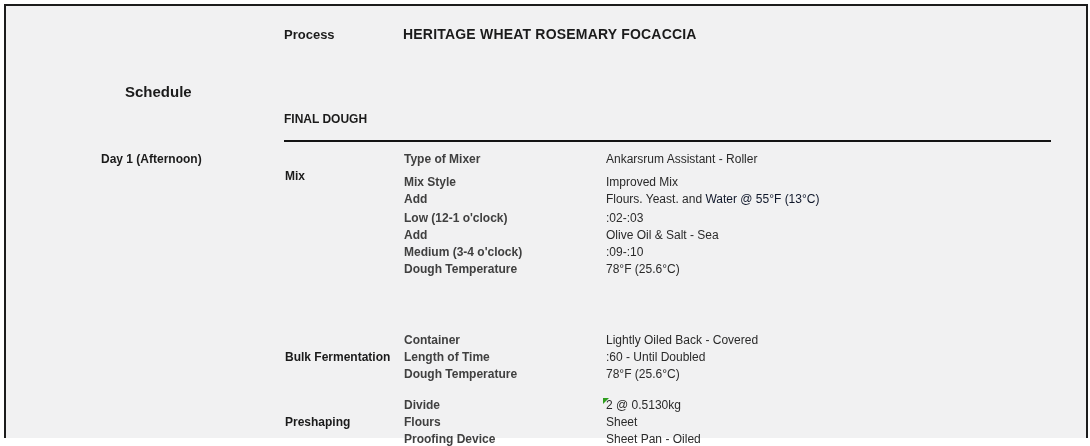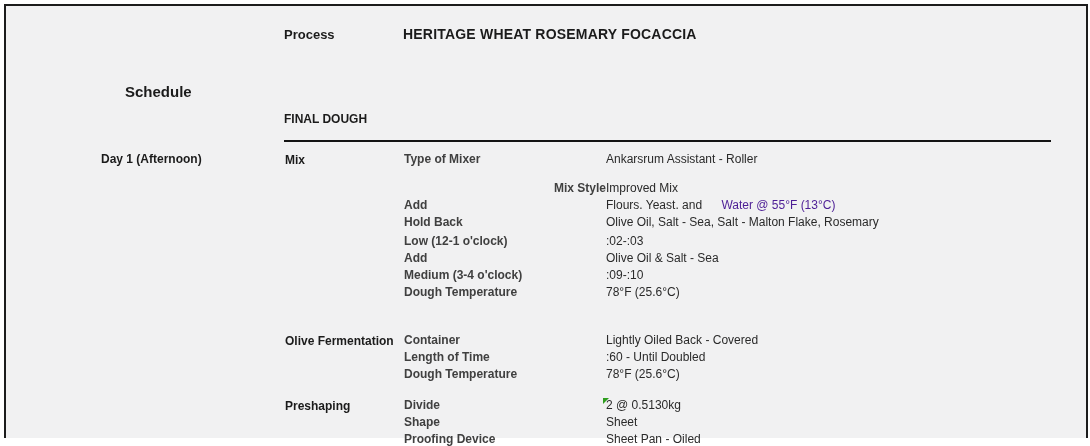--- a/index.html
+++ b/index.html
@@ -10,28 +10,28 @@
           background:#f1f1f2; border:2px solid #1c1c1c; border-bottom:none; }
   .abs { position:absolute; }
   .bold { font-weight:bold; color:#1b1b1b; }
   .process-label { left:278px; top:21px; font-size:13px; }
   .process-title { left:397px; top:20px; font-size:14px; letter-spacing:.2px; }
   .schedule { left:119px; top:77px; font-size:15px; }
   .section-header { left:278px; top:106px; width:767px; border-bottom:2px solid #141414;
                     padding-bottom:14px; font-size:12px; }
   .day-label { left:95px; top:146px; font-size:12px; }
   .section { position:absolute; left:279px; right:10px; }
-  .phase { position:absolute; left:0; top:2px; font-weight:bold; font-size:12px; color:#1b1b1b; }
+  .phase { position:absolute; left:0; top:18px; font-weight:bold; font-size:12px; color:#1b1b1b; }
   .rows { margin-left:119px; }
   .row { display:flex; line-height:17px; height:17px; }
-  .row.gap-lg { margin-top:12px;text-align:right; }
+  .row.gap-lg { margin-top:6px; }
   .row.gap-sm { margin-top:2px; }
   .cell-label { width:202px; font-weight:bold; font-size:12px; color:#404040; }
   .cell-value { font-size:12px; color:#2a2a2a; white-space:nowrap; }
-  .red { color:#4c1d95;margin-left:16px; }
+  .red { color:#0f172a; }
   .val-indicator { position:relative; display:inline-block; }
   .flag-icon { position:absolute; left:-3px; top:1px; width:0; height:0;
                border-top:6px solid #2f9e1f; border-right:6px solid transparent; }
   #sec-mix { top:145px; }
   #sec-bulk { top:326px; }
   #sec-preshape { top:391px; }
 </style>
 </head>
 <body>
 
@@ -55,45 +55,41 @@
           <div class="cell-value">Ankarsrum Assistant - Roller</div>
         </div>
         <div class="row gap-lg">
           <div class="cell-label">Mix Style</div>
           <div class="cell-value">Improved Mix</div>
         </div>
         <div class="row">
           <div class="cell-label">Add</div>
           <div class="cell-value"><span>Flours. Yeast. and </span><span class="red">Water @ 55°F (13°C)</span></div>
         </div>
-        <div class="row">
-          <div class="cell-label">Hold Back</div>
-          <div class="cell-value">Olive Oil, Salt - Sea, Salt - Malton Flake, Rosemary</div>
-        </div>
         <div class="row gap-sm">
           <div class="cell-label">Low (12-1 o'clock)</div>
           <div class="cell-value">:02-:03</div>
         </div>
         <div class="row">
           <div class="cell-label">Add</div>
           <div class="cell-value">Olive Oil &amp; Salt - Sea</div>
         </div>
         <div class="row">
           <div class="cell-label">Medium (3-4 o'clock)</div>
           <div class="cell-value">:09-:10</div>
         </div>
         <div class="row">
           <div class="cell-label">Dough Temperature</div>
           <div class="cell-value">78°F (25.6°C)</div>
         </div>
       </div>
     </div>
 
     <div class="section" id="sec-bulk">
-      <div class="phase">Olive Fermentation</div>
+      <div class="phase">Bulk Fermentation</div>
       <div class="rows">
         <div class="row">
           <div class="cell-label">Container</div>
           <div class="cell-value">Lightly Oiled Back - Covered</div>
         </div>
         <div class="row">
           <div class="cell-label">Length of Time</div>
           <div class="cell-value">:60 - Until Doubled</div>
         </div>
         <div class="row">
@@ -104,21 +100,21 @@
     </div>
 
     <div class="section" id="sec-preshape">
       <div class="phase">Preshaping</div>
       <div class="rows">
         <div class="row">
           <div class="cell-label">Divide</div>
           <div class="cell-value val-indicator"><span class="flag-icon"></span><span>2 @ 0.5130kg</span></div>
         </div>
         <div class="row">
-          <div class="cell-label">Shape</div>
+          <div class="cell-label">Flours</div>
           <div class="cell-value">Sheet</div>
         </div>
         <div class="row">
           <div class="cell-label">Proofing Device</div>
           <div class="cell-value">Sheet Pan - Oiled</div>
         </div>
       </div>
     </div>
 
   </div>

